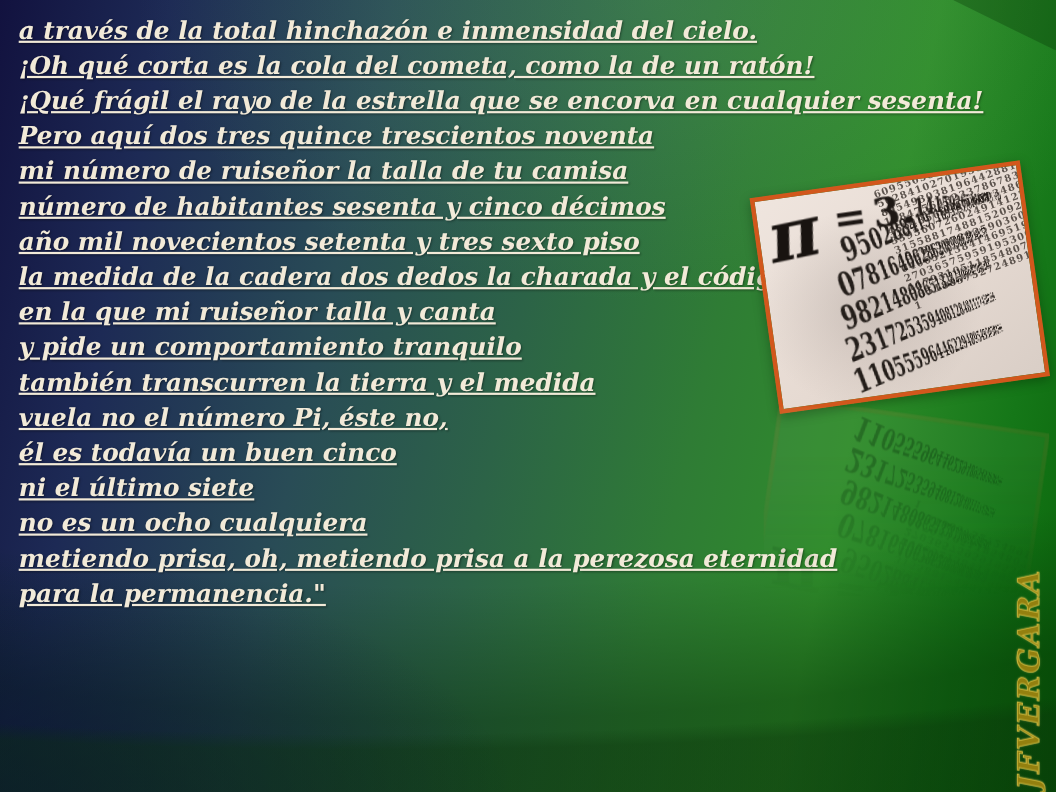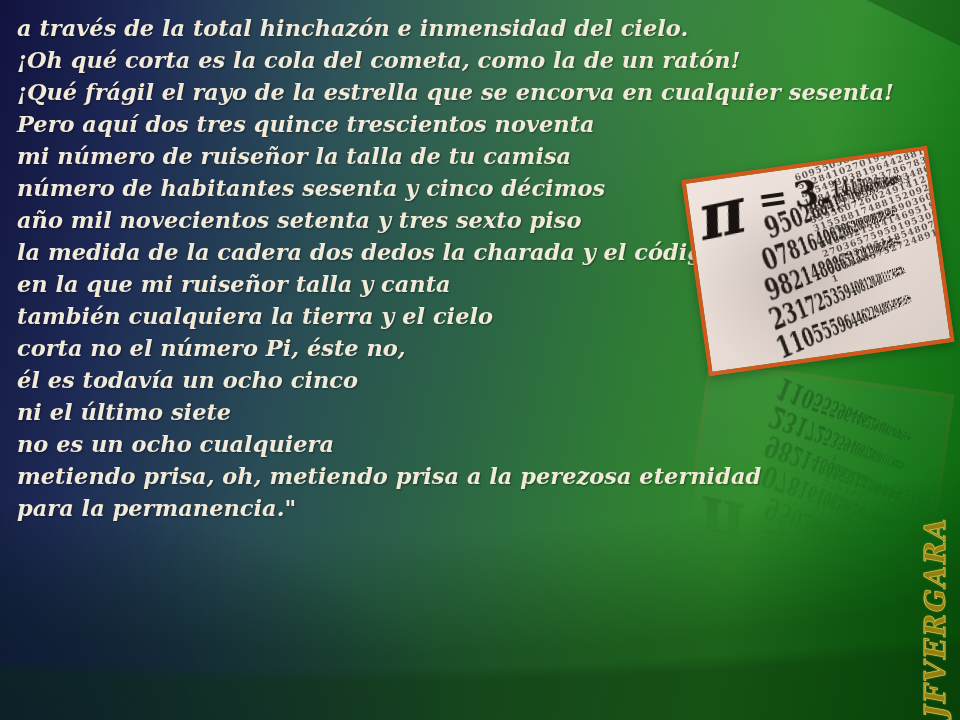--- a/index.html
+++ b/index.html
@@ -24,20 +24,21 @@
     pointer-events:none;
   }
 
   
   .poem{position:absolute;left:17px;top:12px;width:760px;}
   .poem-line{
     font-weight:bold;font-style:italic;
     font-size:22.5px;line-height:32px;
     color:#f2ead8;white-space:nowrap;
     text-shadow:1px 1px 2px rgba(0,0,0,0.4);
+    text-decoration:underline;
   }
 
   
   .pi-card{
     position:absolute;left:694px;top:162px;width:248px;height:198px;
     transform:rotate(-8deg);
     background:
       radial-gradient(60% 70% at 38% 58%, rgba(150,140,135,0.35), transparent 70%),
       linear-gradient(145deg,#efe5de 0%,#e6dad2 55%,#d9cec6 100%);
     border:4px solid #d2571c;
@@ -131,23 +132,24 @@
   <div class="poem">
     <div class="poem-line">a través de la total hinchazón e inmensidad del cielo.</div>
     <div class="poem-line">¡Oh qué corta es la cola del cometa, como la de un ratón!</div>
     <div class="poem-line">¡Qué frágil el rayo de la estrella que se encorva en cualquier sesenta!</div>
     <div class="poem-line">Pero aquí dos tres quince trescientos noventa</div>
     <div class="poem-line">mi número de ruiseñor la talla de tu camisa</div>
     <div class="poem-line">número de habitantes sesenta y cinco décimos</div>
     <div class="poem-line">año mil novecientos setenta y tres sexto piso</div>
     <div class="poem-line">la medida de la cadera dos dedos la charada y el código</div>
     <div class="poem-line">en la que mi ruiseñor talla y canta</div>
-    <div class="poem-line">también cualquiera la tierra y el cielo</div>
-    <div class="poem-line">corta no el número Pi, éste no,</div>
-    <div class="poem-line">él es todavía un ocho cinco</div>
+    <div class="poem-line">y pide un comportamiento tranquilo</div>
+    <div class="poem-line">también transcurren la tierra y el medida</div>
+    <div class="poem-line">vuela no el número Pi, éste no,</div>
+    <div class="poem-line">él es todavía un buen cinco</div>
     <div class="poem-line">ni el último siete</div>
     <div class="poem-line">no es un ocho cualquiera</div>
     <div class="poem-line">metiendo prisa, oh, metiendo prisa a la perezosa eternidad</div>
     <div class="poem-line">para la permanencia."</div>
   </div>
 
   <div class="pi-card">
     <div class="texture">6095505822317253594081284811174502841027019385211055596446229489549303819644288109756659334461284756482337867831652712019091456485669234603486104543266482133936072602491412737245870066063155881748815209209628292540917153643678925903600113305305488204665213841469519415116094330572703657595919530921861173819326117931051185480744623799627495673518857527248912279381830119491</div>
     <div class="formula">
       <span class="pi-symbol">π</span><span class="equals-sign">=</span><span class="int-part">3.</span><span class="small-digits">14159265358979323846</span>

